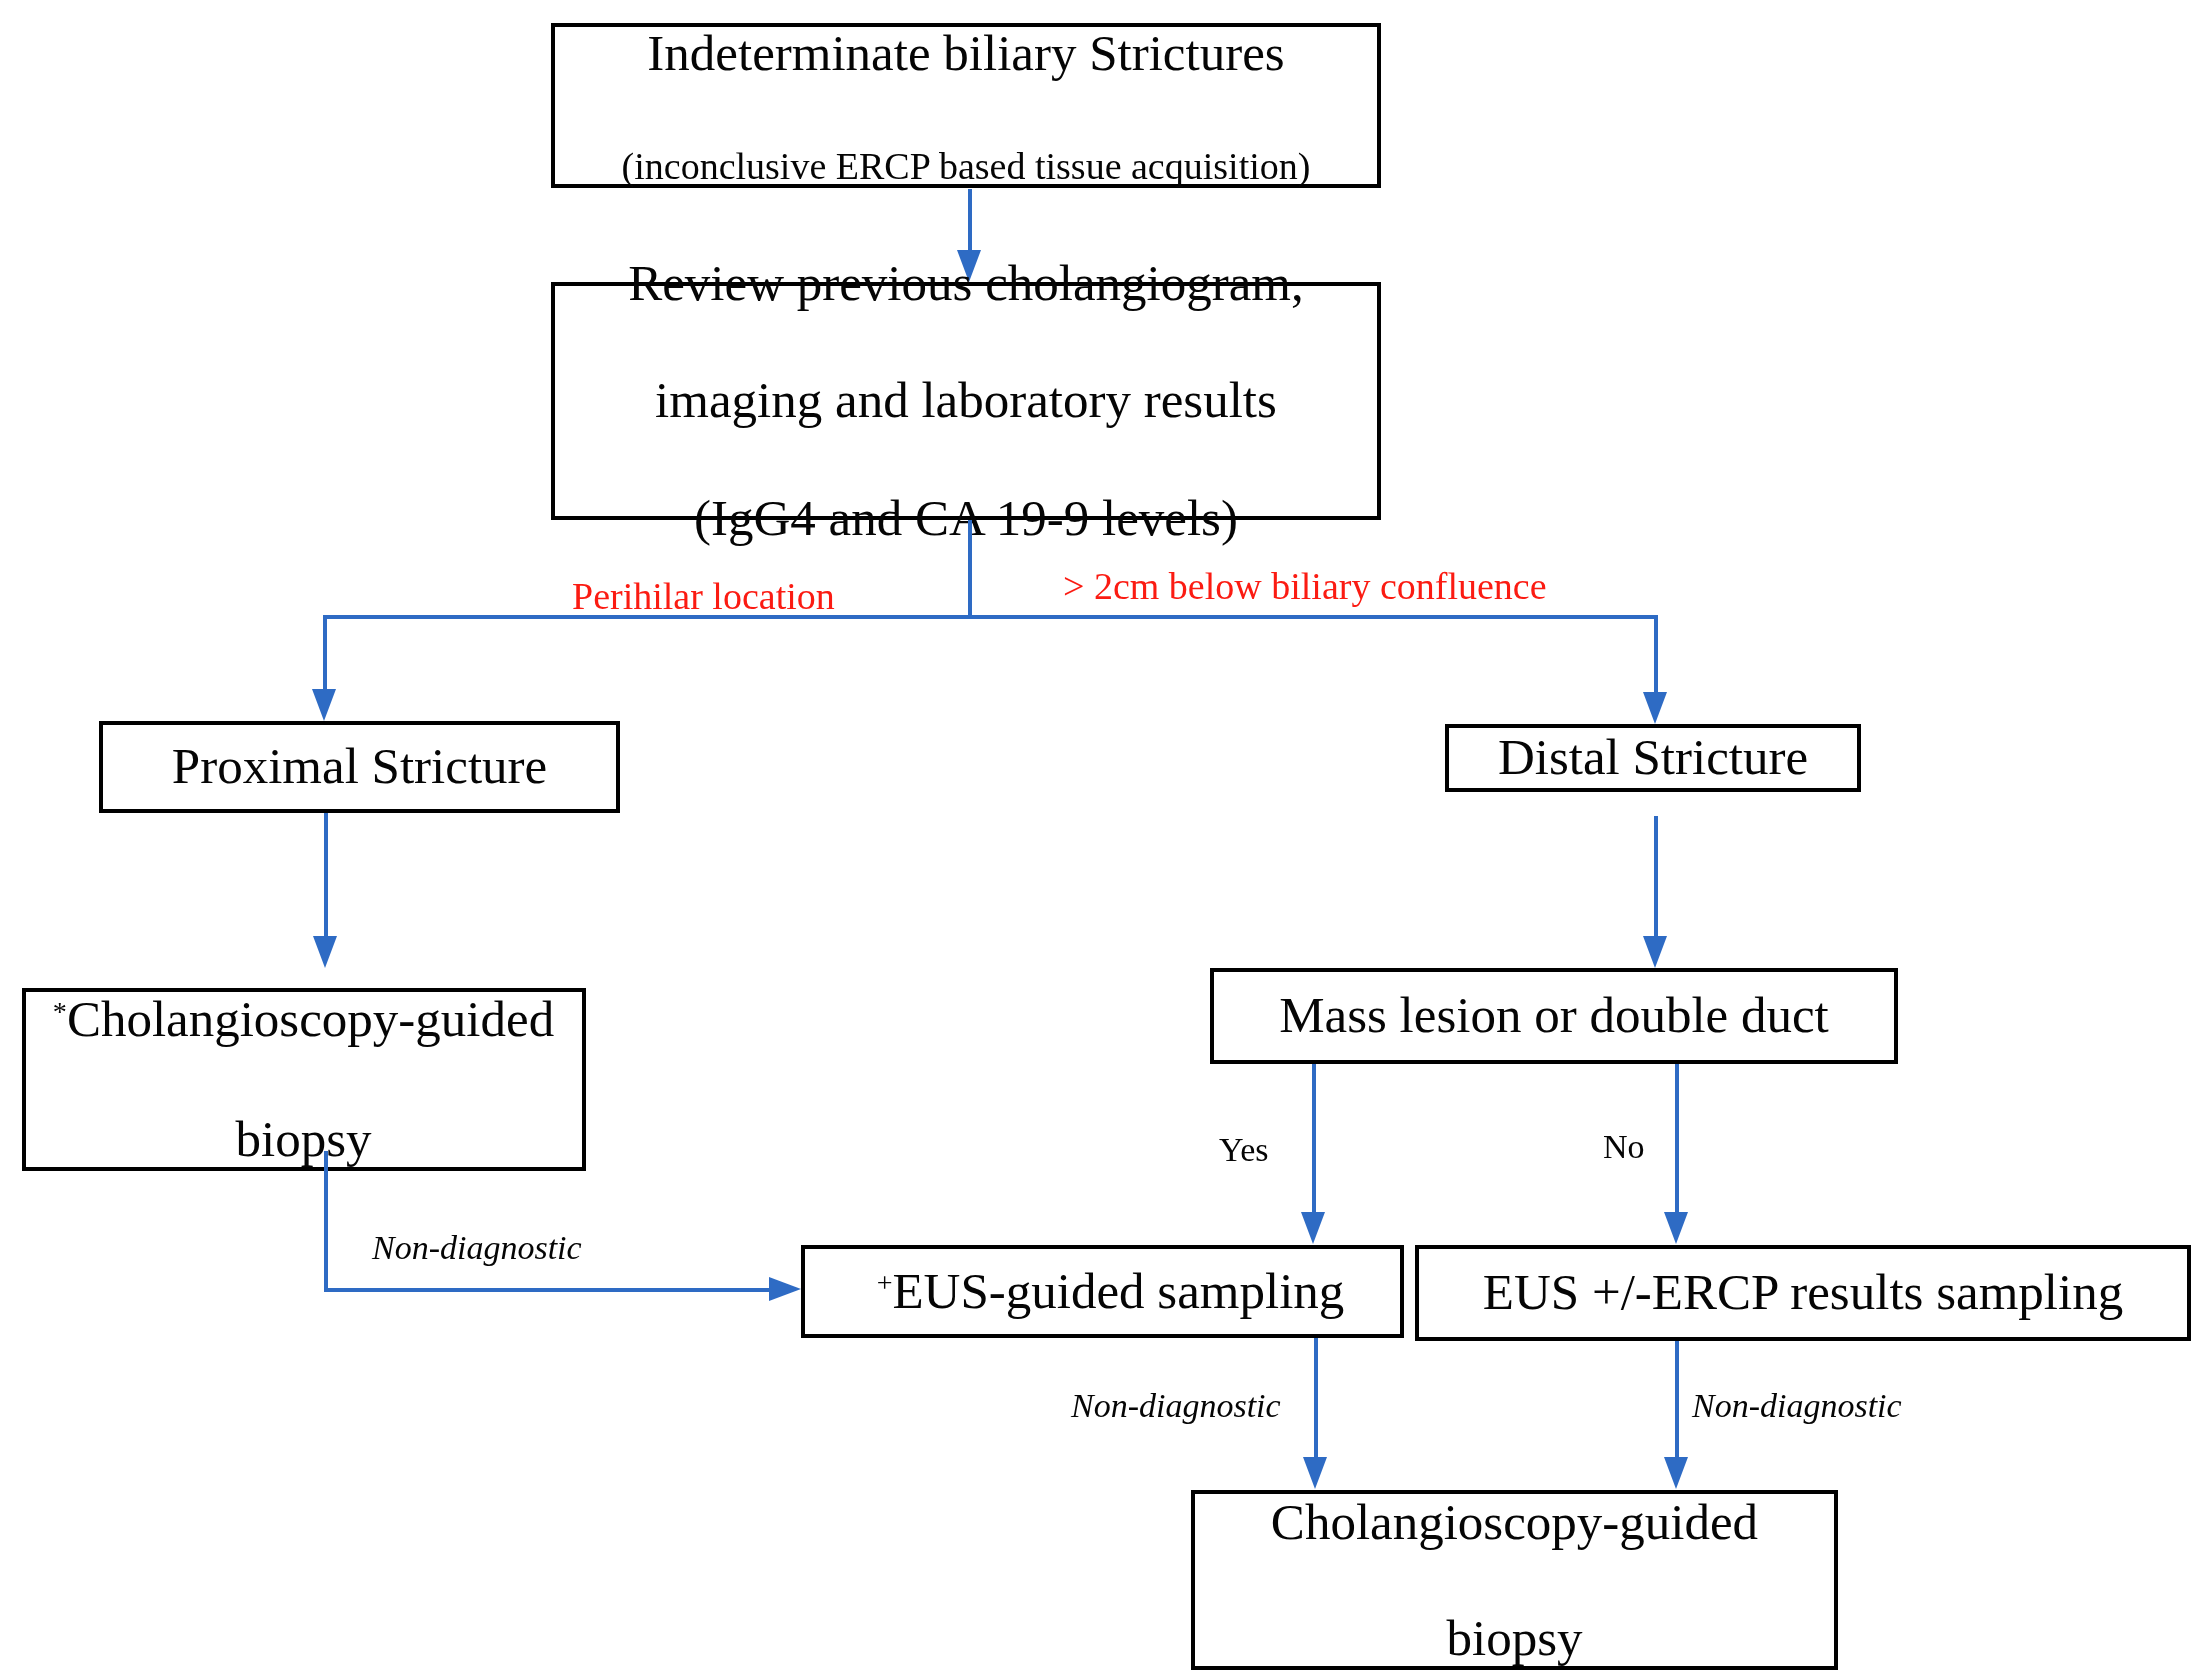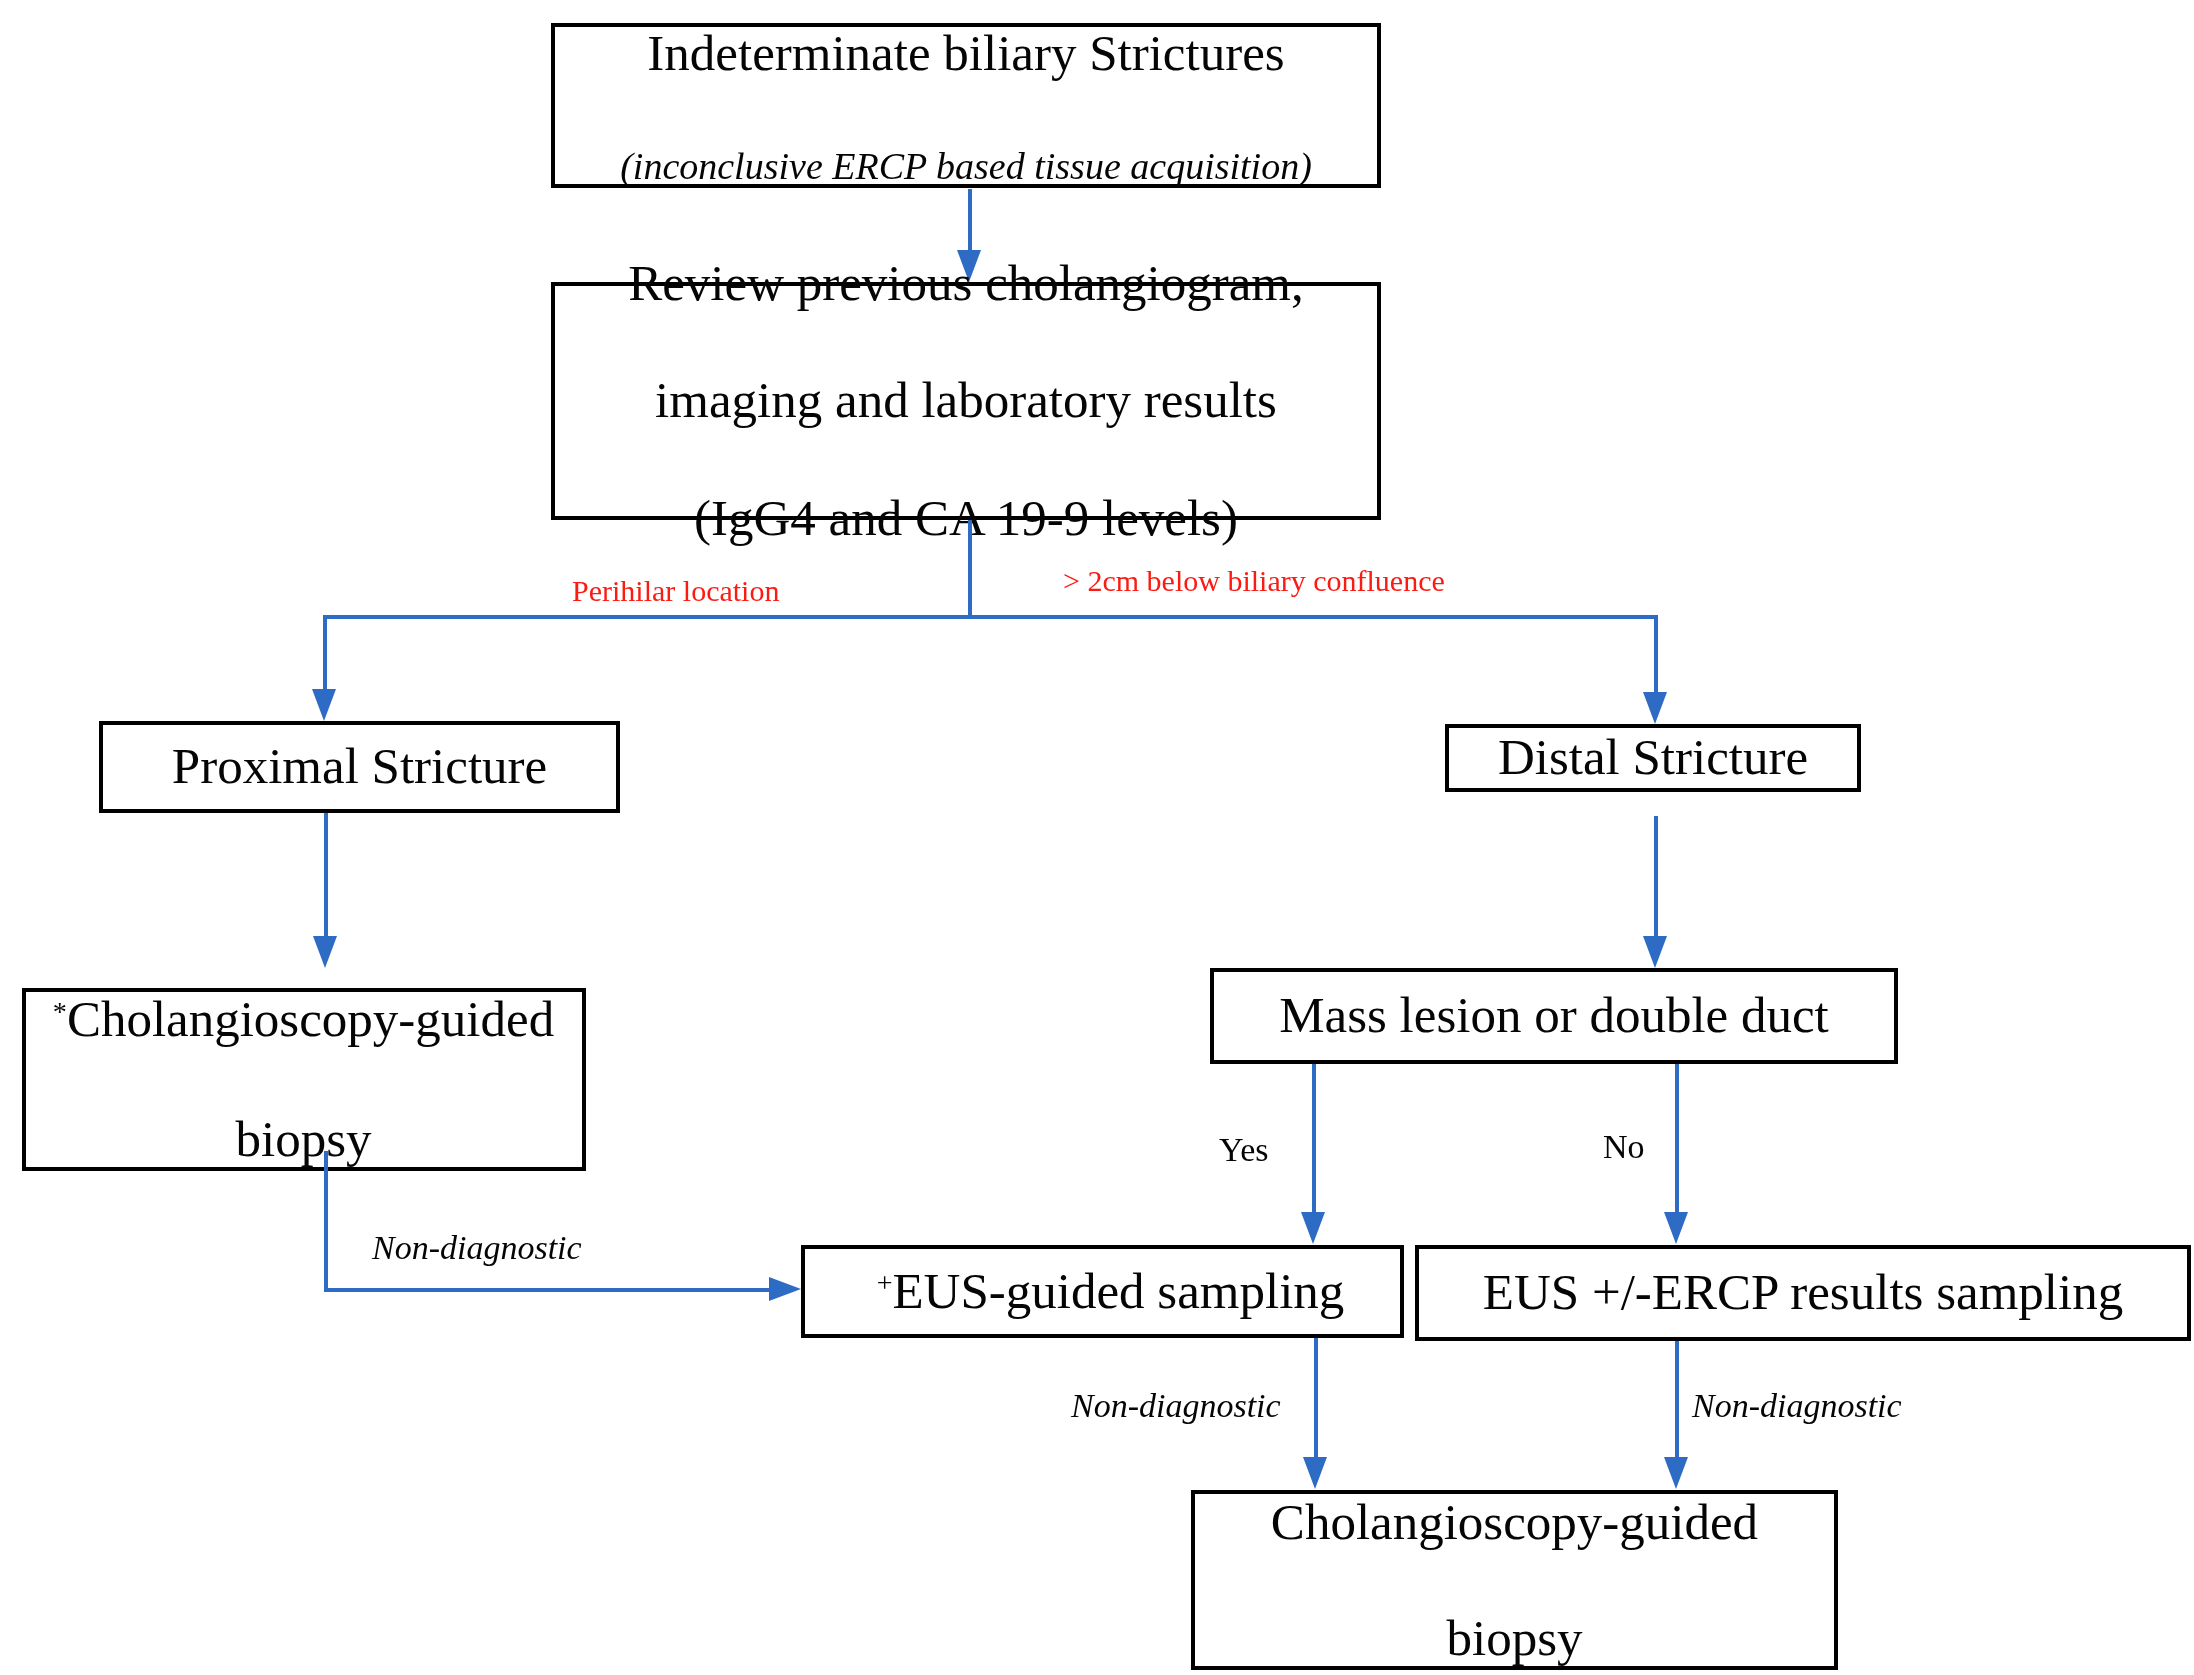--- a/index.html
+++ b/index.html
@@ -13,35 +13,35 @@
   body{
     width:2194px;height:1676px;position:relative;overflow:hidden;
     font-family:"Liberation Serif", serif;color:var(--ink);
   }
   .canvas{position:absolute;left:0;top:0;width:2194px;height:1676px;}
   .box{
     position:absolute;border:4.6px solid #000;background:#fff;
     display:flex;flex-direction:column;align-items:center;justify-content:center;
     text-align:center;font-size:51px;line-height:1.45;color:var(--ink);gap:40px;
   }
-  .box .subtitle{font-style:italic;font-size:38px;margin-top:8.1px;}
+  .box .subtitle{font-size:38px;margin-top:8.1px;}
   .sup{font-size:55%;position:relative;top:-0.55em;line-height:0;}
   .vline{position:absolute;width:3.5px;background:var(--blue);}
   .hline{position:absolute;height:3.5px;background:var(--blue);}
   .arr-down{
     position:absolute;width:0;height:0;
     border-left:12.8px solid transparent;border-right:12.8px solid transparent;
     border-top:32px solid var(--blue);
   }
   .arr-right{
     position:absolute;width:0;height:0;
     border-top:12.8px solid transparent;border-bottom:12.8px solid transparent;
     border-left:32px solid var(--blue);
   }
-  .edge-label{position:absolute;font-size:30px;white-space:nowrap;}
+  .edge-label{position:absolute;font-size:38px;white-space:nowrap;}
   .red{color:var(--red);}
   .small-label{position:absolute;font-size:34px;white-space:nowrap;color:var(--ink);}
   .italic{font-style:italic;}
 </style>
 </head>
 <body>
 
 <div class="canvas">
 
   <div class="box" style="left:551px;top:23px;width:830px;height:165px;">

